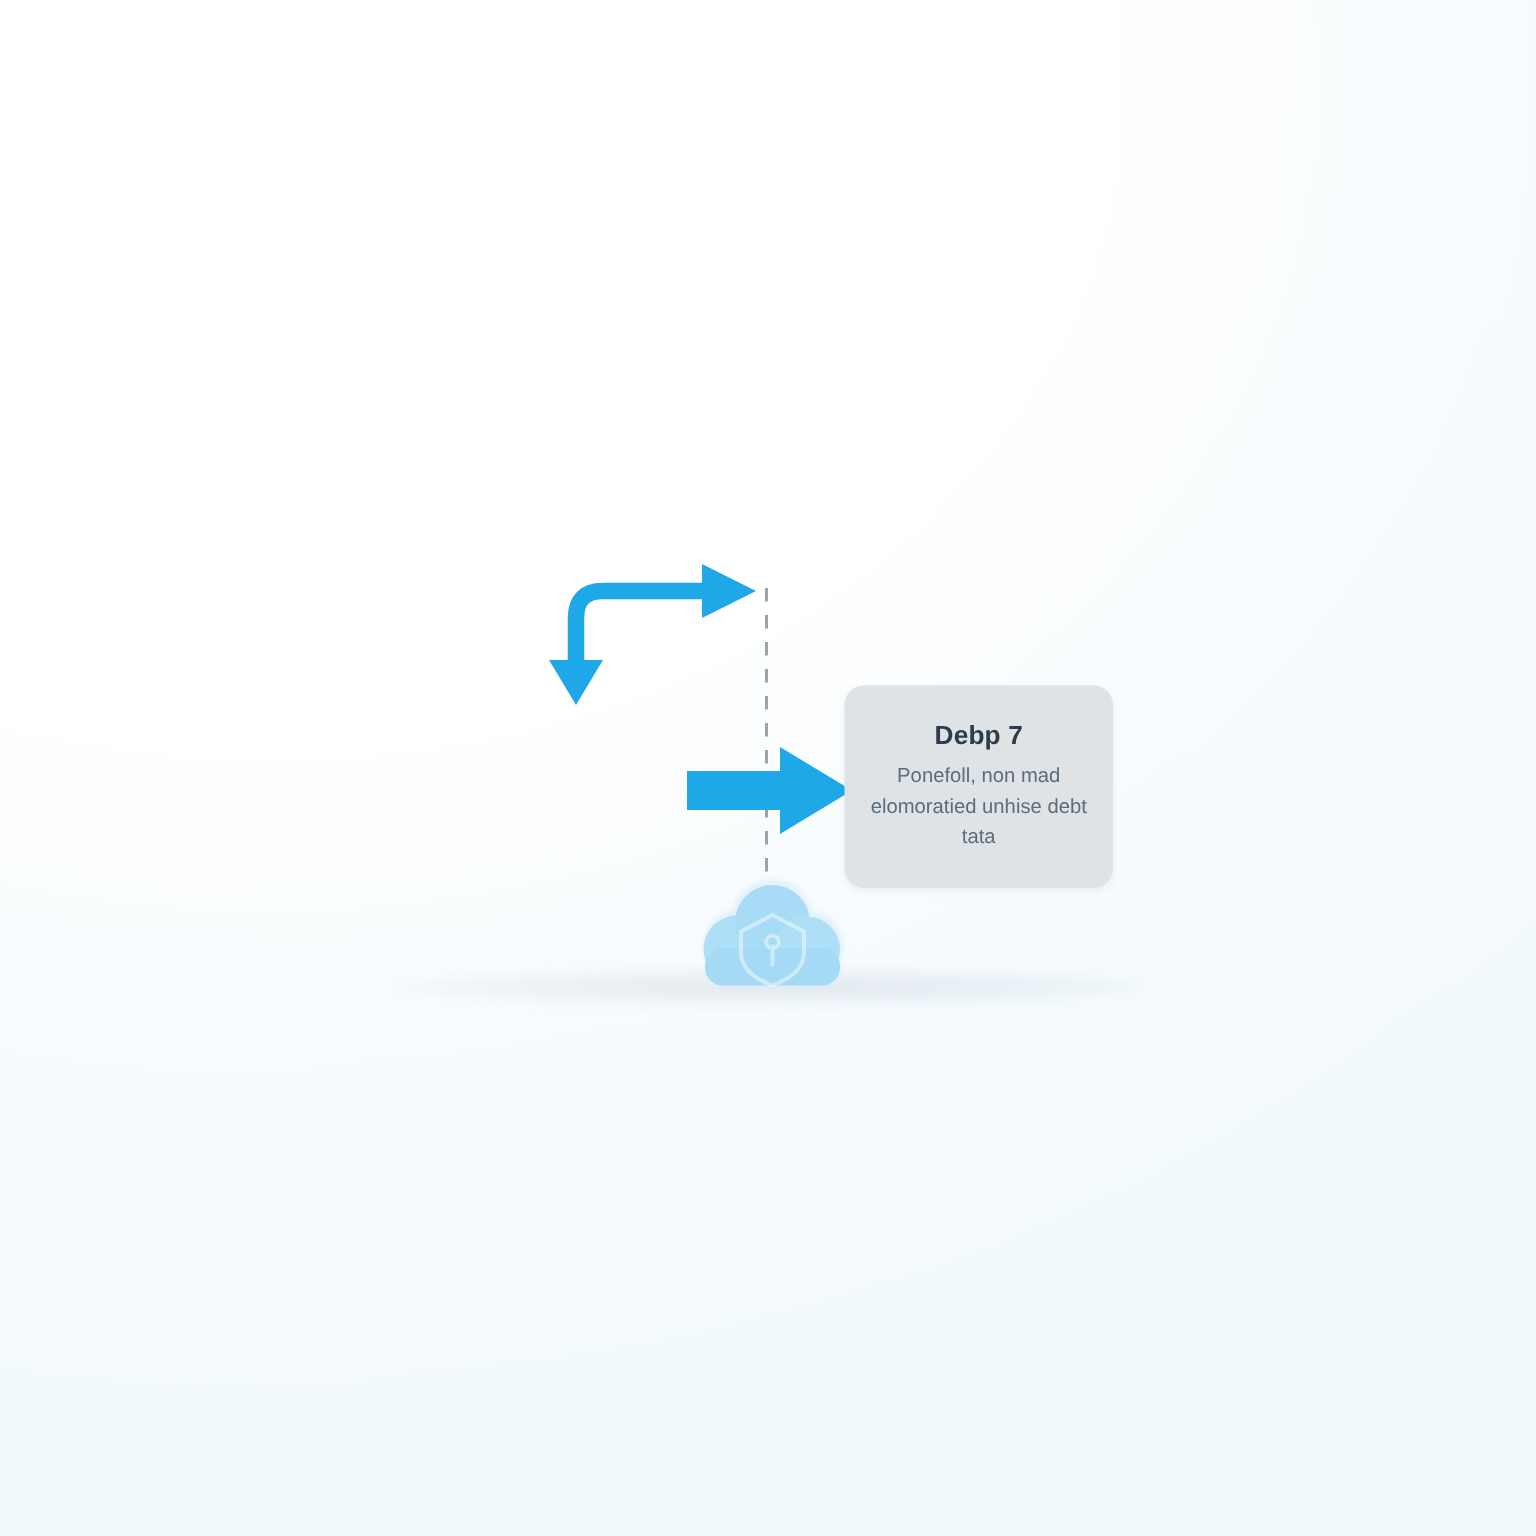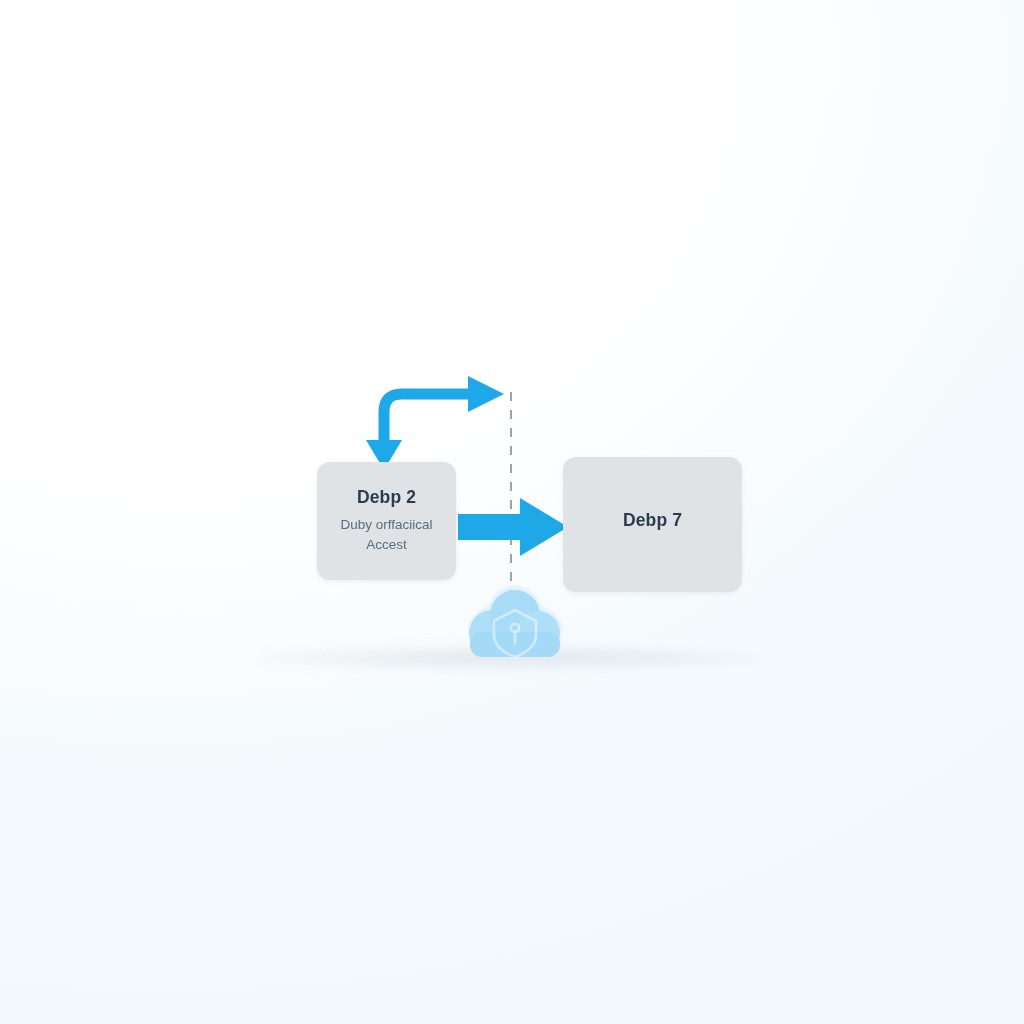--- a/index.html
+++ b/index.html
@@ -132,33 +132,30 @@
     <svg width="170" height="100" viewBox="0 0 170 100" xmlns="http://www.w3.org/2000/svg">
 
       <path d="M 32 72 L 32 40 Q 32 22 50 22 L 118 22" fill="none" stroke="#1fa8e8" stroke-width="11" stroke-linecap="butt" stroke-linejoin="round"></path>
 
       <polygon points="116,4 152,22 116,40" fill="#1fa8e8"></polygon>
 
       <polygon points="14,68 50,68 32,98" fill="#1fa8e8"></polygon>
     </svg>
   </div>
 
-  <div class="step-box left">
-    <div class="step-title">Debp 2</div>
-    <div class="step-desc">Duby orffaciical Accest</div>
-  </div>
 
   <div class="arrow-straight">
     <svg width="112" height="62" viewBox="0 0 112 62" xmlns="http://www.w3.org/2000/svg">
       <polygon points="0,18 62,18 62,2 110,31 62,60 62,44 0,44" fill="#1fa8e8"></polygon>
     </svg>
   </div>
 
   <div class="step-box right">
     <div class="step-title">Debp 7</div>
+    <div class="step-desc">Ponefoll, non mad elomoratied unhise debt tata</div>
   </div>
 
   <div class="cloud-node">
     <svg width="106" height="82" viewBox="0 0 106 82" xmlns="http://www.w3.org/2000/svg">
       <defs>
         <filter id="cloudSoft" x="-25%" y="-25%" width="150%" height="150%">
           <feGaussianBlur stdDeviation="1.6"></feGaussianBlur>
         </filter>
       </defs>
 

